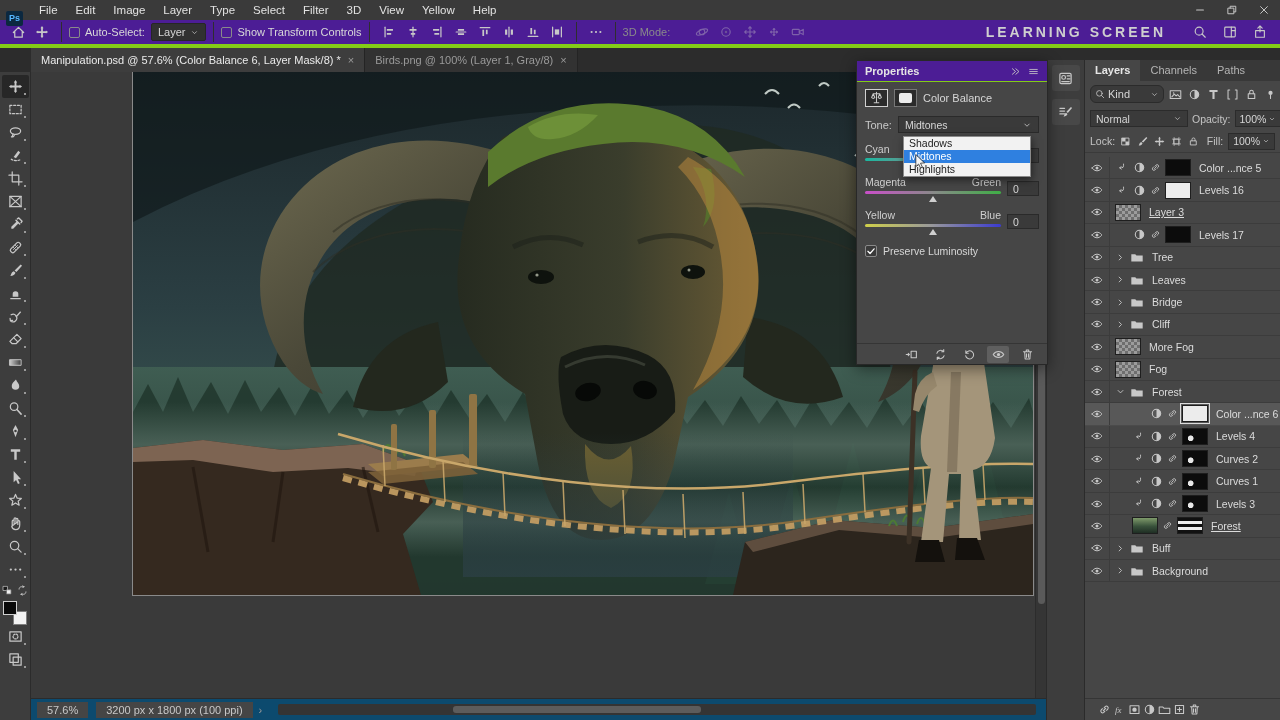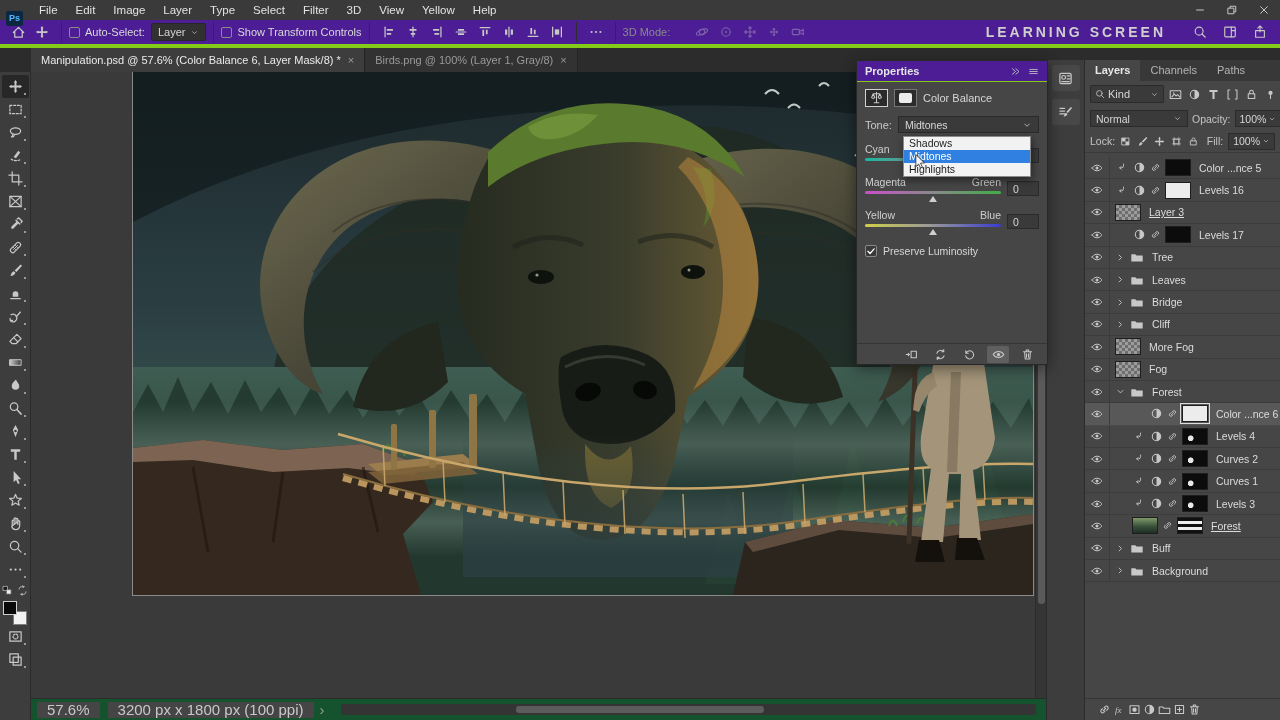--- a/index.html
+++ b/index.html
@@ -51,22 +51,22 @@
   .sw-b{position:absolute;right:0;bottom:0;width:14px;height:14px;background:#f2f2f2;border:1px solid #7d7d7d}
 
   
   .canvas{position:absolute;left:31px;top:72px;width:1004px;height:626px;background:#3a3a3a;overflow:hidden}
   .artboard{position:absolute;left:102px;top:0;width:900px;height:523px;outline:1px solid #8a8a8a;background:#223}
   svg.art{width:100%;height:100%;display:block}
   .vscroll{position:absolute;left:1035px;top:72px;width:11px;height:626px;background:#353535;border-left:1px solid #2c2c2c}
   .vthumb{position:absolute;left:2px;top:2px;width:7px;height:530px;background:#5a5a5a;border-radius:4px}
 
   
-  .bottombar{position:absolute;left:31px;top:698px;width:1015px;height:22px;background:#14532d;
-             border-top:1px solid #2b2b2b;display:flex;align-items:center;font-size:15px;color:#c8c8c8}
+  .bottombar{position:absolute;left:31px;top:698px;width:1015px;height:22px;background:#0c4a6e;
+             border-top:1px solid #2b2b2b;display:flex;align-items:center;font-size:11px;color:#c8c8c8}
   .zoombox{padding:0 10px;height:16px;line-height:16px;background:#454545;margin-left:6px}
   .docinfo{padding:0 10px;height:16px;line-height:16px;background:#454545;margin-left:8px}
   .status-chev{margin:0 6px;color:#9a9a9a}
   .hscroll{position:relative;flex:1;height:11px;background:#343434;margin:0 10px;border-radius:2px}
   .hthumb{position:absolute;left:175px;top:2px;width:248px;height:7px;background:#5c5c5c;border-radius:3px}
 
   
   .props-panel{position:absolute;left:856px;top:60px;width:192px;height:305px;background:#464646;
                border:1px solid #282828;box-shadow:0 4px 14px rgba(0,0,0,.45);z-index:40}
   .pp-header{height:21px;background:#4c1d95;display:flex;align-items:center;padding:0 8px;border-bottom:1px solid #84cc16}
@@ -110,21 +110,21 @@
   .dock-btn{width:28px;height:26px;display:flex;align-items:center;justify-content:center;background:#484848;border-radius:3px}
 
   
   .layers-panel{position:absolute;left:1084px;top:60px;width:196px;bottom:0;background:#464646;
                 border-left:1px solid #2b2b2b;display:flex;flex-direction:column;z-index:20}
   .lp-tabs{height:21px;background:#383838;display:flex;flex:none}
   .lp-tab{padding:0 10px;line-height:21px;font-size:11px;color:#b4b4b4;white-space:nowrap}
   .lp-tab.active{background:#464646;color:#e6e6e6;font-weight:bold}
   .lp-filter{height:26px;display:flex;align-items:center;padding:0 5px;gap:2px;flex:none}
   .kind-select{display:flex;align-items:center;gap:3px;background:#3a3a3a;border:1px solid #2b2b2b;
-               border-radius:1px;height:18px;padding:0 4px;width:74px;flex:none}
+               border-radius:6px;height:18px;padding:0 4px;width:74px;flex:none}
   .kind-select .chev{margin-left:auto}
   .f-btn{width:18px;height:18px;display:flex;align-items:center;justify-content:center;flex:none}
   .lp-row2{height:23px;display:flex;align-items:center;padding:0 5px;gap:4px;flex:none}
   .blend-select{display:flex;align-items:center;background:#3a3a3a;border:1px solid #2b2b2b;height:17px;
                 padding:0 5px;width:98px;font-size:10.5px;flex:none}
   .blend-select .chev{margin-left:auto}
   .lbl{font-size:10.5px;color:#c4c4c4;white-space:nowrap}
   .small-box{display:flex;align-items:center;gap:2px;background:#3a3a3a;border:1px solid #2b2b2b;height:17px;
              padding:0 4px;font-size:10.5px;flex:none}
   .lp-lock{height:22px;display:flex;align-items:center;padding:0 5px;gap:5px;flex:none}

